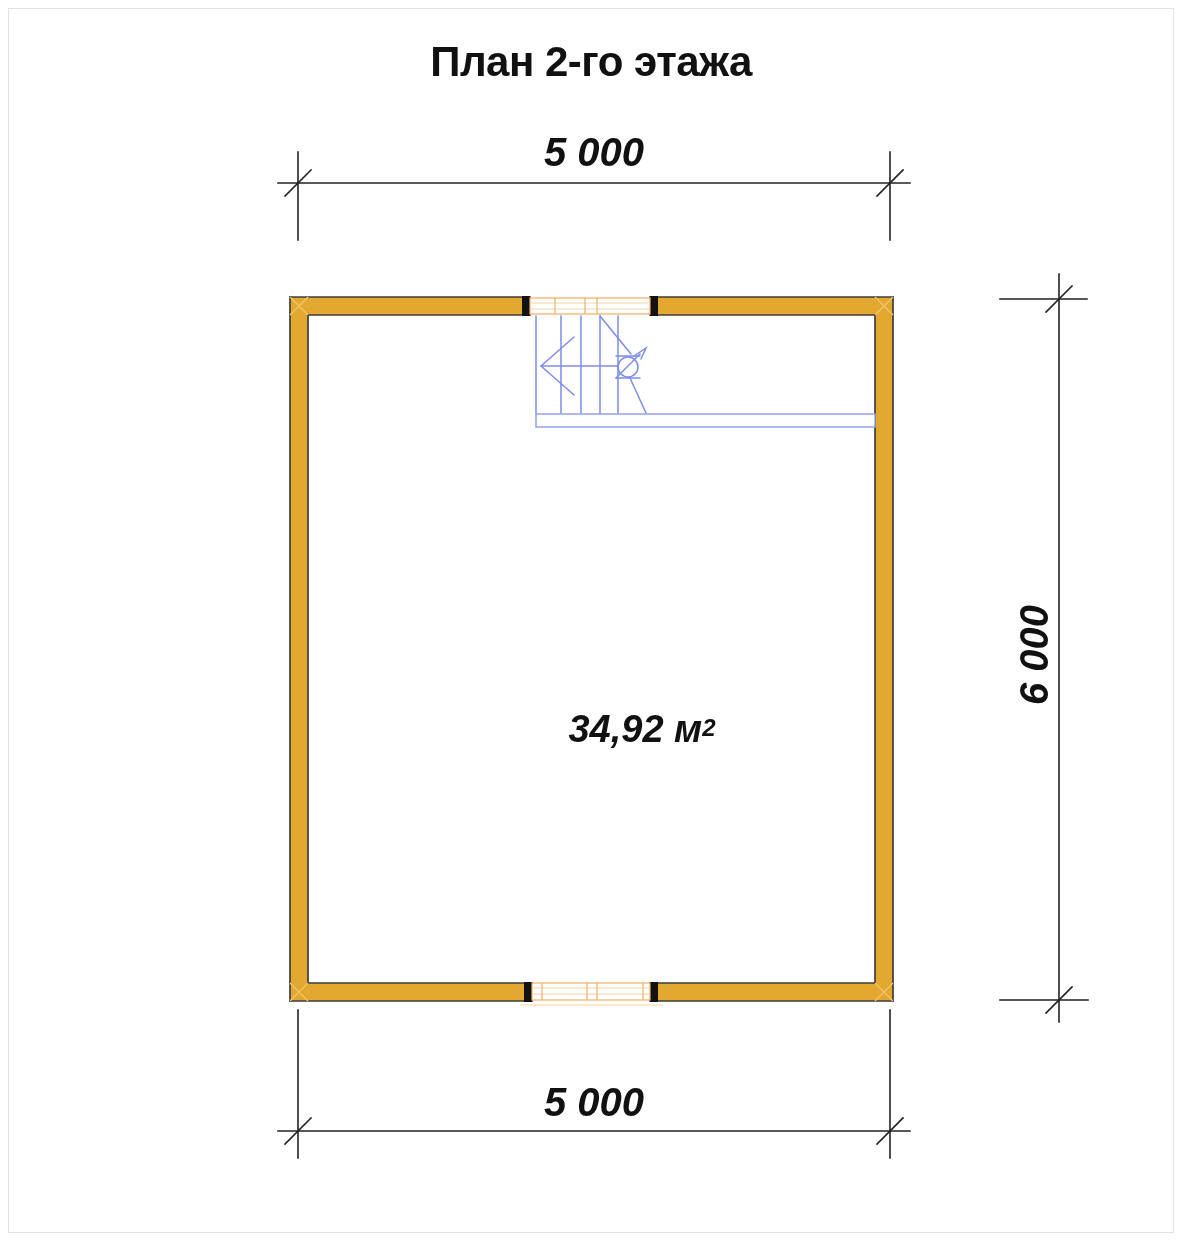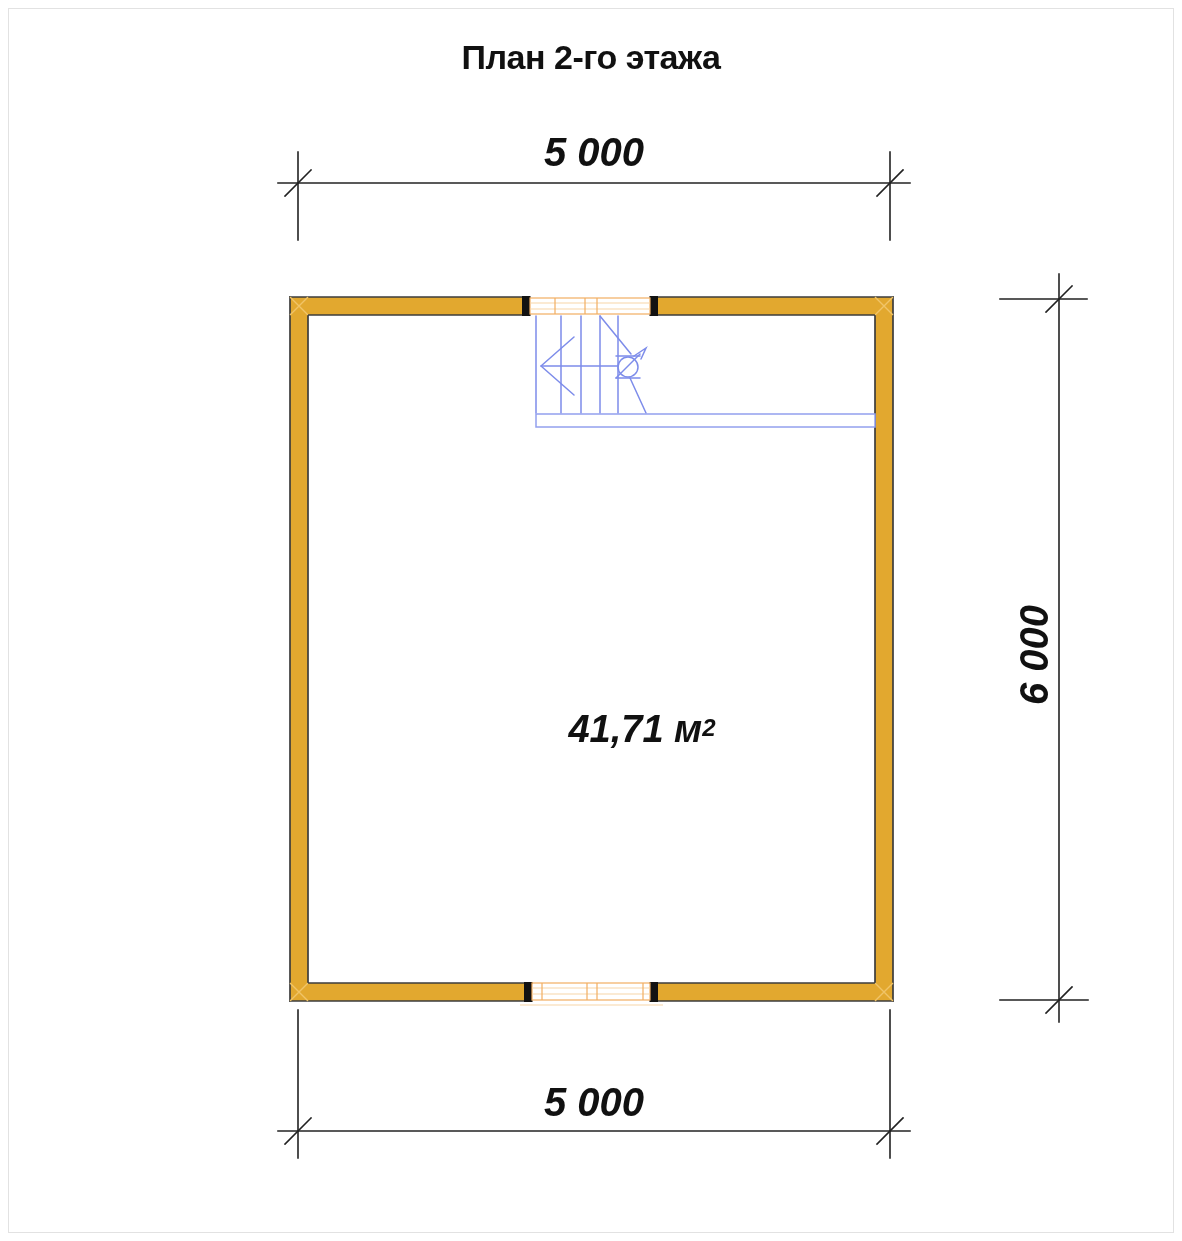--- a/index.html
+++ b/index.html
@@ -25,21 +25,21 @@
   .win{stroke:var(--window-line);stroke-width:1.2;fill:none;}
   .win-light{stroke:var(--window-line-light);stroke-width:1.2;fill:none;}
   .stair{stroke:var(--stair-line);stroke-width:1.5;fill:none;stroke-linecap:round;}
   .rail{stroke:var(--rail-line);stroke-width:1.5;fill:#fff;}
   .dim{stroke:var(--dim-line);stroke-width:1.6;fill:none;stroke-linecap:square;}
 
   
   .title{
     position:absolute;left:0;top:38px;width:1182px;
     text-align:center;
-    font-size:34px;font-weight:700;color:var(--text-color);
+    font-size:42px;font-weight:700;color:var(--text-color);
     letter-spacing:-0.5px;
   }
   .dim-label{
     position:absolute;
     font-size:40px;font-weight:700;font-style:italic;
     color:var(--text-color);
     text-align:center;
     letter-spacing:0px;
     white-space:nowrap;
   }
@@ -156,16 +156,16 @@
   <div class="title">План 2-го этажа</div>
 
   <div class="dim-label dim-top">5 000</div>
 
   <div class="dim-label dim-bottom">5 000</div>
 
   <div class="dim-label dim-right">6 000</div>
 
 
   <div class="room-label room-area">
-    <span>41,71 м</span><sup>2</sup>
+    <span>34,92 м</span><sup>2</sup>
   </div>
 
 </div>
 
 </body></html>

